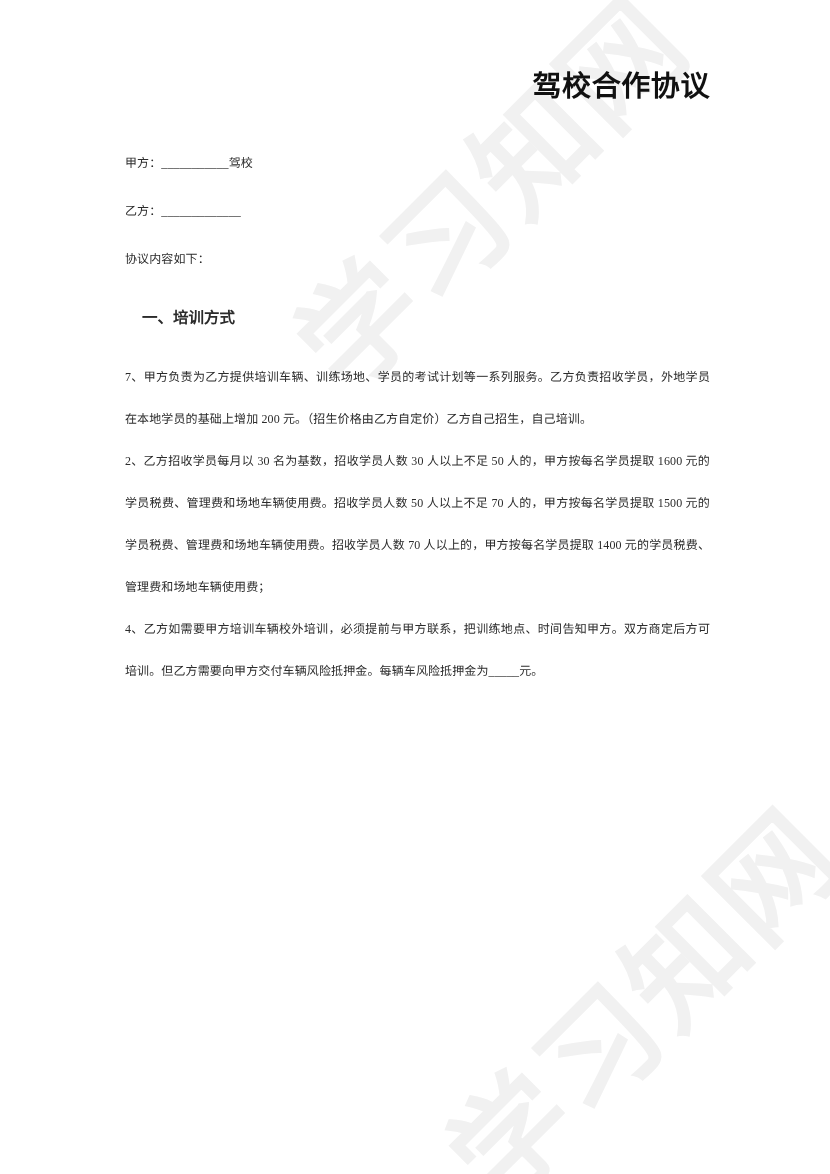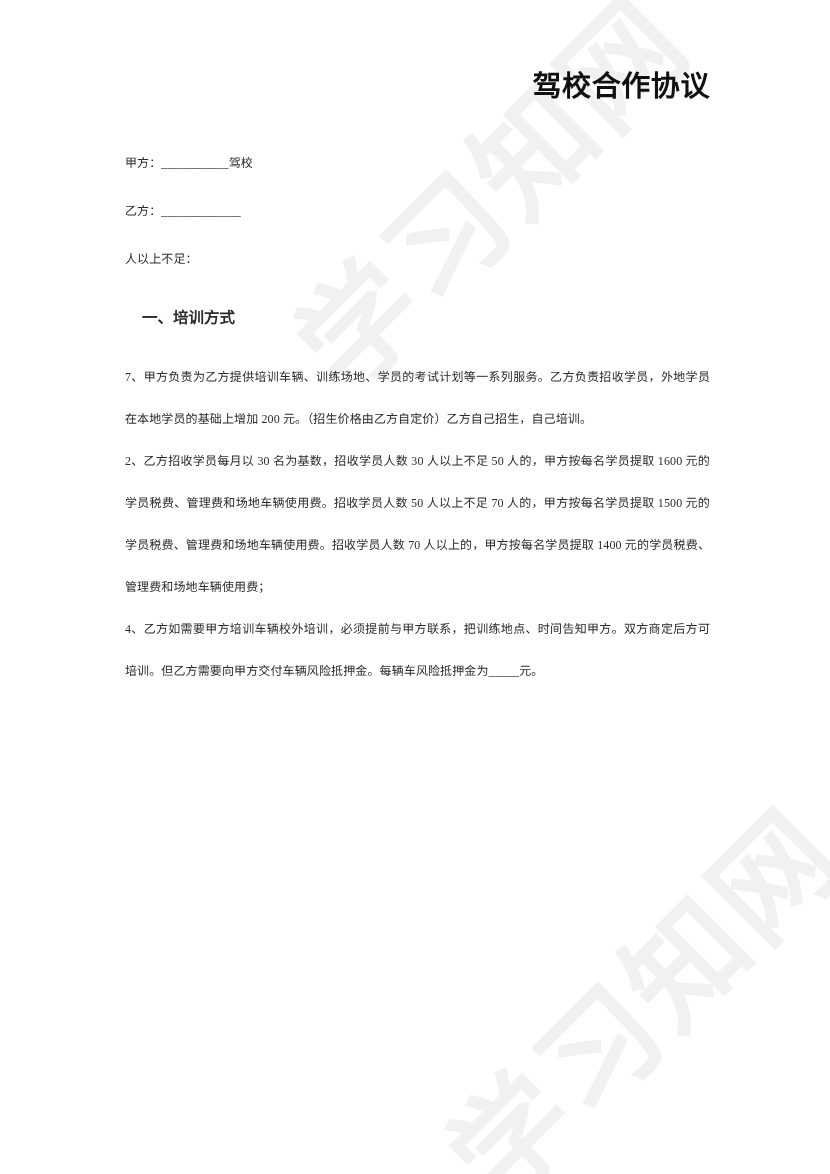--- a/index.html
+++ b/index.html
@@ -124,21 +124,21 @@
   <div class="doc">
 
     <h1 class="doc-title">驾校合作协议</h1>
 
     <div class="party-block">
       <p class="para para-party">甲方：___________驾校</p>
       <p class="para para-party">乙方：_____________</p>
     </div>
 
 
-    <p class="para para-lead">人以上不足：</p>
+    <p class="para para-lead">协议内容如下：</p>
 
     <h2 class="section-heading">一、培训方式</h2>
 
     <p class="para">7、甲方负责为乙方提供培训车辆、训练场地、学员的考试计划等一系列服务。乙方负责招收学员，外地学员在本地学员的基础上增加 200 元。（招生价格由乙方自定价）乙方自己招生，自己培训。</p>
 
     <p class="para">2、乙方招收学员每月以 30 名为基数，招收学员人数 30 人以上不足 50 人的，甲方按每名学员提取 1600 元的学员税费、管理费和场地车辆使用费。招收学员人数 50 人以上不足 70 人的，甲方按每名学员提取 1500 元的学员税费、管理费和场地车辆使用费。招收学员人数 70 人以上的，甲方按每名学员提取 1400 元的学员税费、管理费和场地车辆使用费；</p>
 
 
     <p class="para">4、乙方如需要甲方培训车辆校外培训，必须提前与甲方联系，把训练地点、时间告知甲方。双方商定后方可培训。但乙方需要向甲方交付车辆风险抵押金。每辆车风险抵押金为_____元。</p>
 

